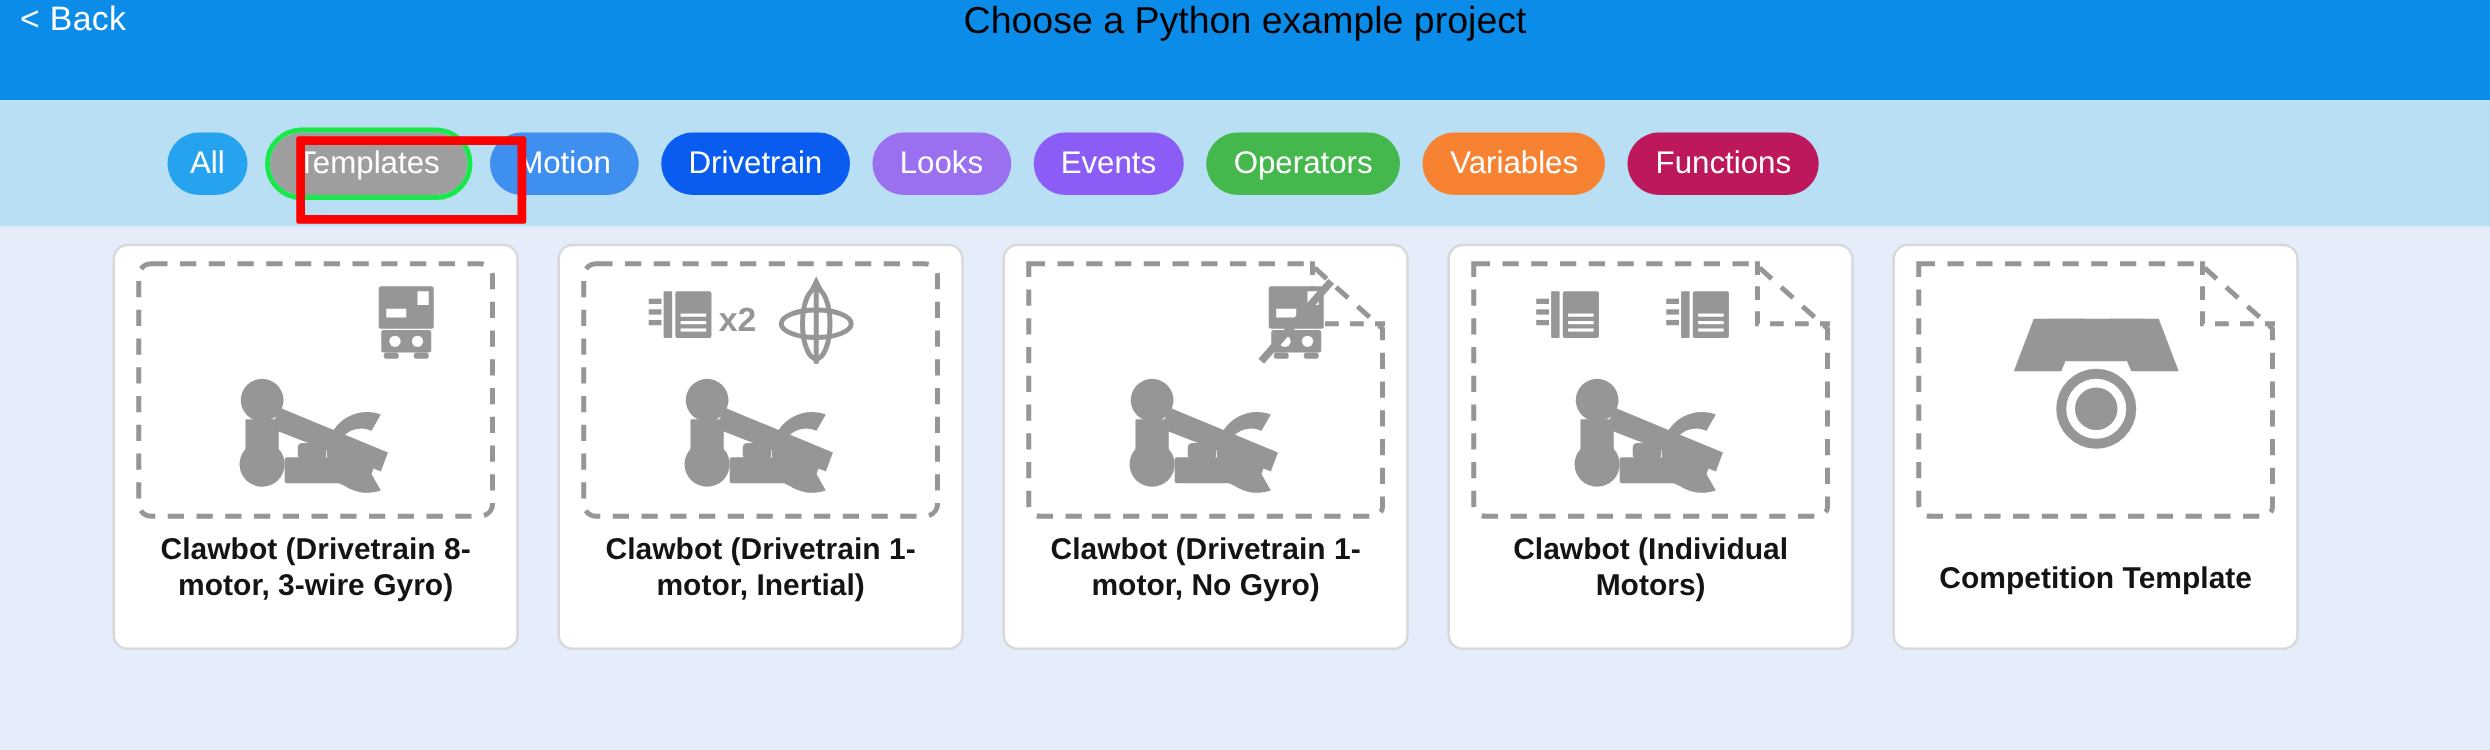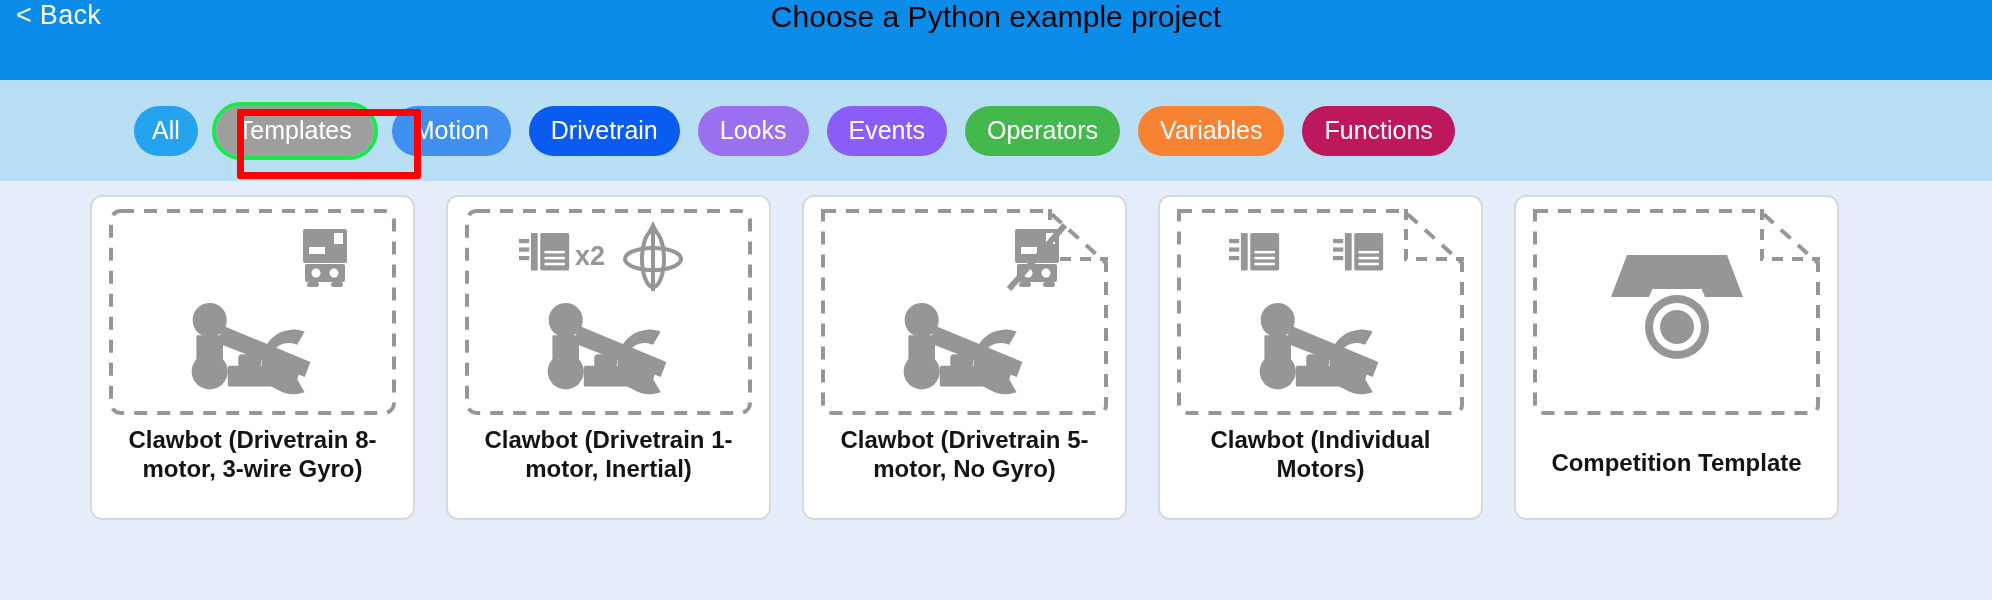--- a/index.html
+++ b/index.html
@@ -232,21 +232,21 @@
     <rect x="12" y="34" width="28" height="34" rx="1"></rect>
     <circle cx="26" cy="72" r="19"></circle>
     <rect x="45" y="66" width="52" height="22" rx="2"></rect>
     <rect x="56" y="54" width="24" height="14" rx="4"></rect>
     <circle cx="101" cy="72" r="19"></circle>
     <polygon points="40,24 132,62 126,78 34,42"></polygon>
     <path d="M126,30 A34,34 0 1,0 126,94 L118,80 A20,20 0 1,1 118,44 Z"></path>
   </g>
         </svg>
       </div>
-      <div class="card-label">Clawbot (Drivetrain 5-motor, No Gyro)</div>
+      <div class="card-label">Clawbot (Drivetrain 1-motor, No Gyro)</div>
     </div>
     <div class="card">
       <div class="card-thumb">
         <svg viewBox="0 0 291 210" xmlns="http://www.w3.org/2000/svg">
           <path d="M4,4 L229,4 L287,56 L287,198 Q287,206 277,206 L14,206 Q4,206 4,196 Z" fill="none" stroke="#969696" stroke-width="4" stroke-dasharray="13 10"></path>
           <g stroke="#969696" stroke-width="4" fill="none" stroke-dasharray="11 9" stroke-linecap="butt">
       <path d="M231,2 L231,52 L289,52"></path>
     </g>
           <g transform="translate(54,26) scale(0.85)" fill="#969696">
     <rect x="14" y="0" width="8" height="44" rx="1"></rect>

